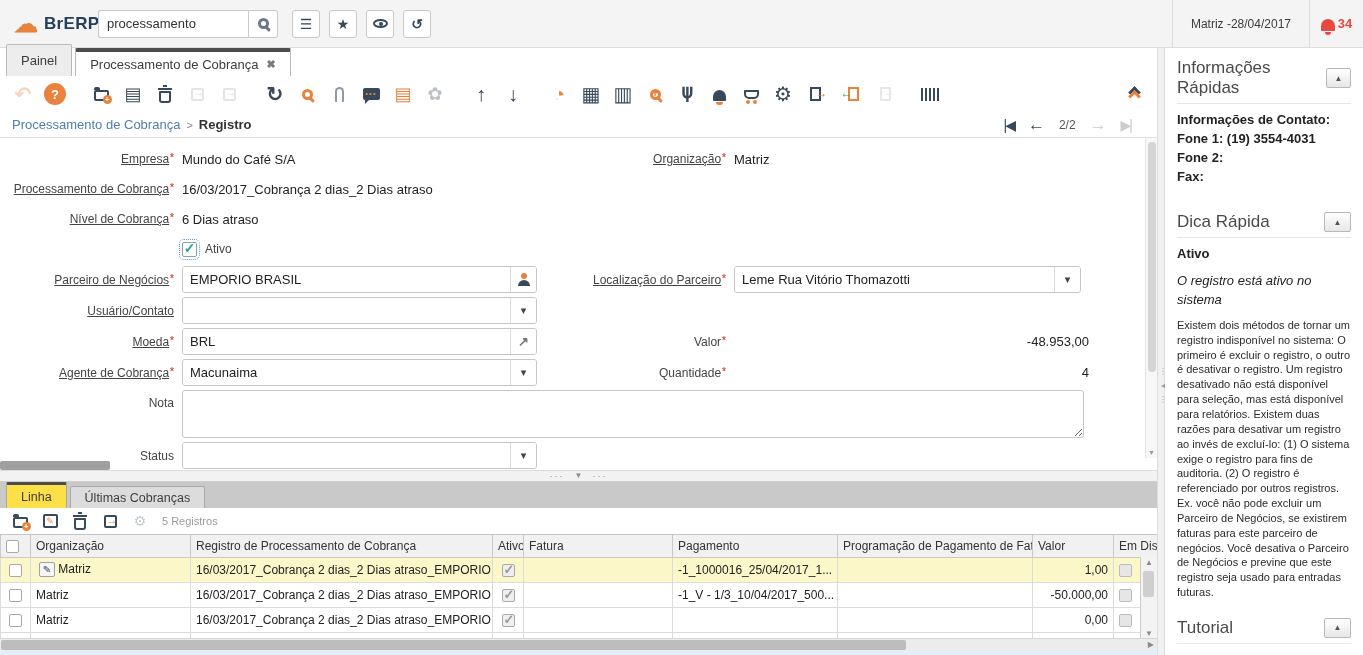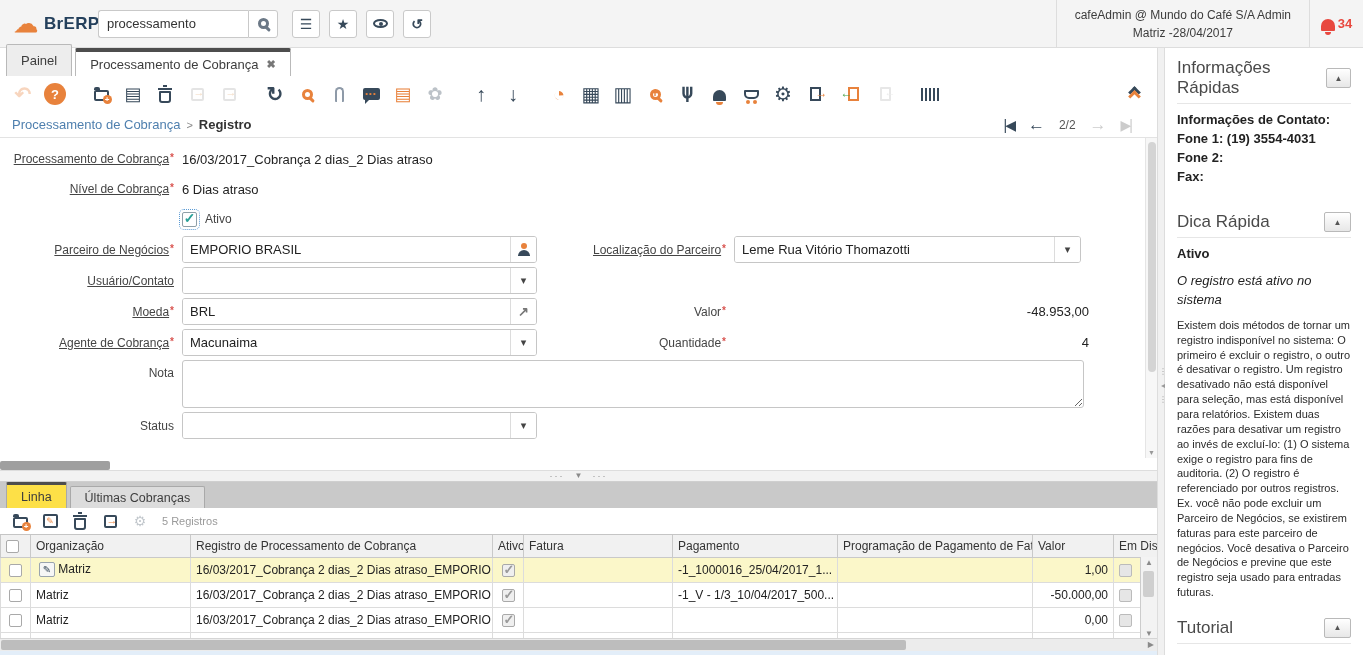--- a/index.html
+++ b/index.html
@@ -212,21 +212,20 @@
         <span>★</span>
       </span>
     <span class="hbtn">
         <span class="i-eye"></span>
       </span>
     <span class="hbtn">
         <span style="font-weight:700">↺</span>
       </span>
     <div class="hdr-spacer"></div>
     <div class="userinfo">
-      <span>cafeAdmin @ Mundo do Café S/A Admin</span>
       <span>Matriz -28/04/2017</span>
     </div>
     <div class="bellarea">
       <span class="i-bell red"></span>
       <span class="bellcount">34</span>
     </div>
   </div>
 
   <div class="bodywrap">
 
@@ -338,20 +337,30 @@
           <span class="nav">|◀</span>
           <span class="arr">←</span>
           <span class="pos">2/2</span>
           <span class="arr dim">→</span>
           <span class="nav dim">▶|</span>
         </span>
       </div>
 
       <div class="formzone">
         <div class="fwrap">
+          <div class="frow">
+            <div class="half-l">
+              <label class="flabel u"><span>Empresa</span><b class="req">*</b></label>
+              <span class="fval">Mundo do Café S/A</span>
+            </div>
+            <div class="half-r">
+              <label class="flabel2 u"><span>Organização</span><b class="req">*</b></label>
+              <span class="fval">Matriz</span>
+            </div>
+          </div>
           <div class="frow">
             <label class="flabel u"><span>Processamento de Cobrança</span><b class="req">*</b></label>
             <span class="fval">16/03/2017_Cobrança 2 dias_2 Dias atraso</span>
           </div>
           <div class="frow">
             <label class="flabel u"><span>Nível de Cobrança</span><b class="req">*</b></label>
             <span class="fval">6 Dias atraso</span>
           </div>
           <div class="frow">
             <label class="flabel"></label>

